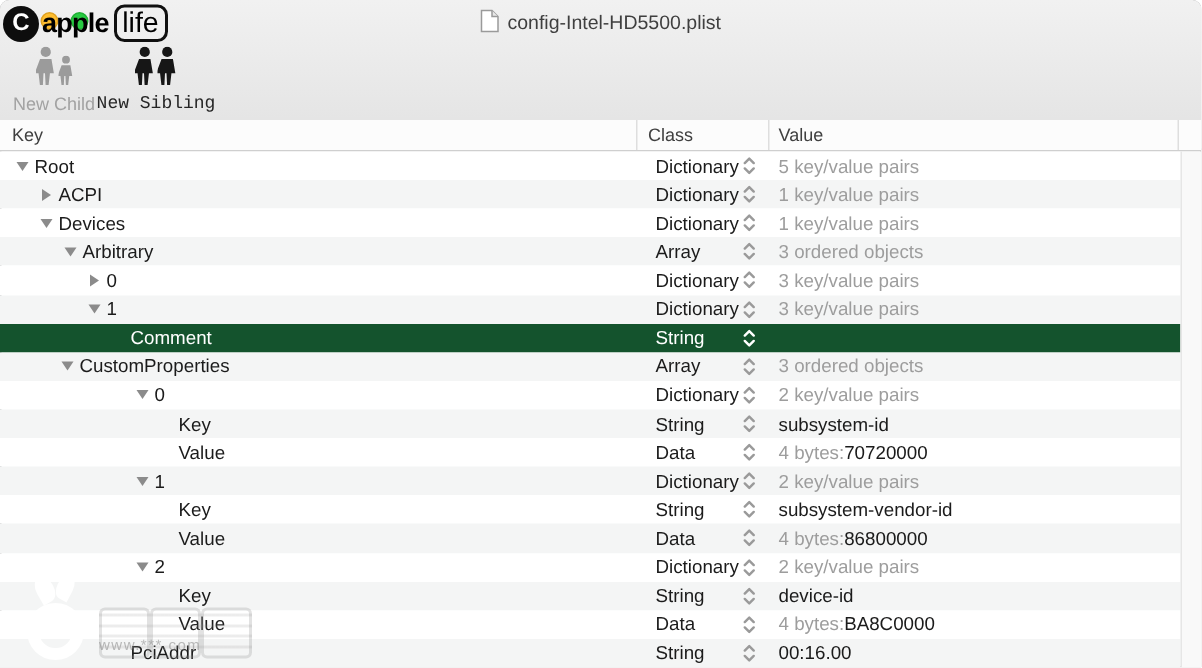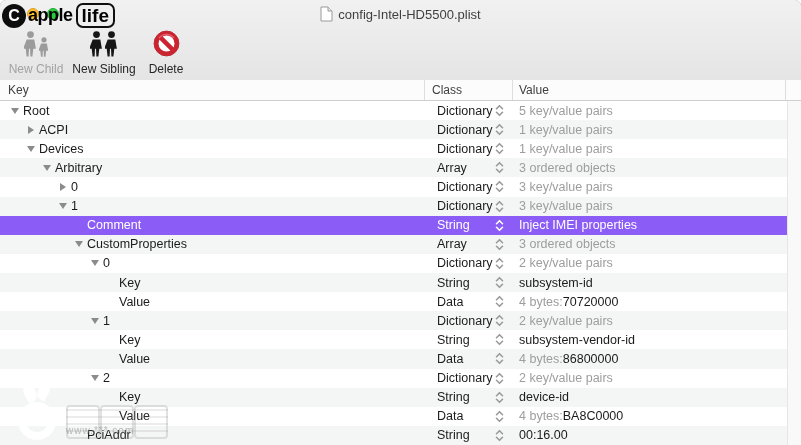--- a/index.html
+++ b/index.html
@@ -16,46 +16,46 @@
   .t-green{left:47px;background:#28ca42;border:1px solid #1faf34;box-sizing:border-box;}
   .title-wrap{position:absolute;top:6px;left:0;right:0;display:flex;justify-content:center;align-items:center;gap:5px;
               font-size:13px;color:#3f3f3f;}
   .doc-icon{width:13px;height:16px;display:block;}
 
   .tb-btn{position:absolute;top:29px;height:47px;display:flex;flex-direction:column;align-items:center;
           justify-content:space-between;cursor:default;}
   .tb-btn .lbl{font-size:12px;color:#262626;white-space:nowrap;}
   .tb-btn.disabled .lbl{color:#a2a2a2;}
   .btn-new-child{left:4px;width:64px;}
-  .btn-new-sibling{left:66px;width:76px;}
+  .btn-new-sibling{left:66px;width:76px;font-family:Liberation Mono, monospace;}
   .btn-delete{left:140px;width:52px;}
   .icon-row{display:flex;align-items:flex-end;gap:2px;height:28px;}
 
   
   .brandmark{position:absolute;left:2px;top:3px;display:flex;align-items:center;z-index:20;pointer-events:none;}
   .brand-c{width:24px;height:24px;border-radius:50%;background:#0d0d0d;color:#fff;display:flex;align-items:center;
            justify-content:center;font-weight:bold;font-size:16px;line-height:1;}
   .brand-apple{font-weight:bold;font-size:18px;color:#000;margin-left:2px;letter-spacing:-0.5px;}
-  .brand-life{margin-left:3px;border:2.5px solid #101010;border-radius:7px;padding:0 4px;font-weight:bold;
+  .brand-life{margin-left:3px;border:2.5px solid #101010;border-radius:7px;padding:0 4px;font-weight:normal;
               font-size:19px;line-height:21px;color:#000;background:rgba(240,240,240,0.35);}
 
   
   .thead{position:absolute;top:80px;left:0;width:801px;height:21px;background:#fcfcfc;
          border-bottom:1px solid #cfcfcf;box-sizing:border-box;display:flex;font-size:12px;color:#404040;}
   .th{display:flex;align-items:center;box-sizing:border-box;border-right:1px solid #dedede;}
   .th-key{width:425px;padding-left:8px;}
   .th-class{width:88px;padding-left:7px;}
   .th-value{width:273px;padding-left:6px;}
   .th-fill{flex:1;border-right:none;}
 
   
   .tbody{position:absolute;top:101px;left:0;width:787px;height:344px;display:flex;flex-direction:column;}
   .row{flex:1;display:flex;align-items:center;font-size:12.5px;color:#1b1b1b;background:#ffffff;}
   .row:nth-child(even){background:#f4f5f5;}
-  .row.selected{background:#8b5cf6;color:#ffffff;}
+  .row.selected{background:#14532d;color:#ffffff;}
   .row.selected .muted,.row.selected .class-label,.row.selected .stepper{color:#ffffff;}
   .key-cell{width:425px;box-sizing:border-box;display:flex;align-items:center;overflow:hidden;white-space:nowrap;}
   .tri{width:9px;height:9px;display:inline-flex;align-items:center;justify-content:center;flex:none;}
   .tri-open i{display:block;width:0;height:0;border-left:4.5px solid transparent;border-right:4.5px solid transparent;
               border-top:6px solid #8b8b8b;}
   .tri-closed i{display:block;width:0;height:0;border-top:4.5px solid transparent;border-bottom:4.5px solid transparent;
               border-left:6px solid #8b8b8b;}
   .key-label{margin-left:4px;}
   .class-cell{width:88px;flex:none;box-sizing:border-box;display:flex;align-items:center;justify-content:space-between;
               padding-left:12px;padding-right:9px;}
@@ -118,31 +118,20 @@
           <path d="M2.2 8.4 h7.6 l1.6 9.4 h-2.6 l-0.9 7.8 h-2 l-0.4 -7.8 h-1 l-0.4 7.8 h-2 l-0.9 -7.8 h-2.6 z"></path>
         </svg>
         <svg width="13" height="26" viewBox="0 0 12 26" fill="#161616">
           <circle cx="6" cy="3.6" r="3.4"></circle>
           <path d="M2.2 8.4 h7.6 l1.6 9.4 h-2.6 l-0.9 7.8 h-2 l-0.4 -7.8 h-1 l-0.4 7.8 h-2 l-0.9 -7.8 h-2.6 z"></path>
         </svg>
       </span>
       <span class="lbl">New Sibling</span>
     </div>
 
-    <div class="tb-btn btn-delete">
-      <span class="icon-row">
-        <svg width="27" height="27" viewBox="0 0 27 27">
-          <circle cx="13.5" cy="13.5" r="12.4" fill="none" stroke="#8e1a1d" stroke-width="0.9"></circle>
-          <circle cx="13.5" cy="13.5" r="10.2" fill="#ffffff" stroke="#cb2430" stroke-width="4.4"></circle>
-          <line x1="6.6" y1="6.6" x2="20.4" y2="20.4" stroke="#cb2430" stroke-width="4.4"></line>
-          <path d="M6 8 a9.5 9.5 0 0 1 15 0" fill="none" stroke="#e9707a" stroke-width="1.4" opacity="0.8"></path>
-        </svg>
-      </span>
-      <span class="lbl">Delete</span>
-    </div>
   </div>
 
   <div class="brandmark">
     <span class="brand-c">C</span>
     <span class="brand-apple">apple</span>
     <span class="brand-life">life</span>
   </div>
 
   <div class="thead">
     <div class="th th-key">Key</div>
@@ -285,27 +274,23 @@
     </div>
     <div class="class-cell">
       <span class="class-label">String</span>
       <span class="stepper">
         <svg width="9" height="13" viewBox="0 0 9 13" fill="none" stroke="currentColor" stroke-width="1.6" stroke-linecap="round" stroke-linejoin="round">
           <path d="M1.5 4.7 L4.5 1.7 L7.5 4.7"></path>
           <path d="M1.5 8.3 L4.5 11.3 L7.5 8.3"></path>
         </svg>
       </span>
     </div>
-    <div class="value-cell">
-
-      <span class="value-label">Inject IMEI properties</span>
-    </div>
-  </div>
-      <div class="row">
-    <div class="key-cell" style="padding-left: 74px;">
+  </div>
+      <div class="row">
+    <div class="key-cell" style="padding-left: 40px;">
       <span class="tri tri-open">
             <i></i>
           </span>
       <span class="key-label">CustomProperties</span>
     </div>
     <div class="class-cell">
       <span class="class-label">Array</span>
       <span class="stepper">
         <svg width="9" height="13" viewBox="0 0 9 13" fill="none" stroke="currentColor" stroke-width="1.6" stroke-linecap="round" stroke-linejoin="round">
           <path d="M1.5 4.7 L4.5 1.7 L7.5 4.7"></path>

